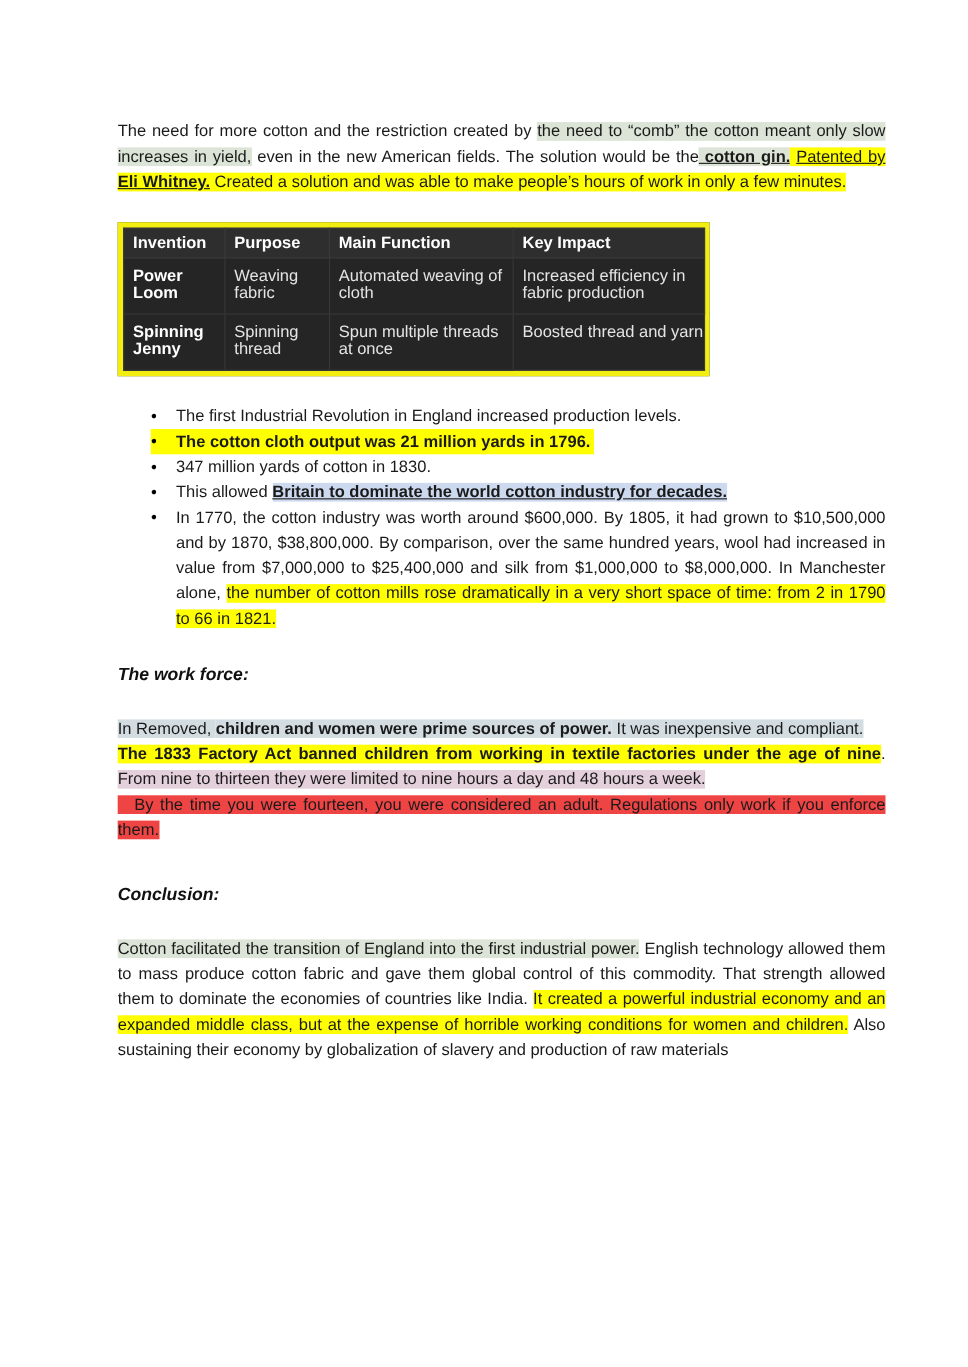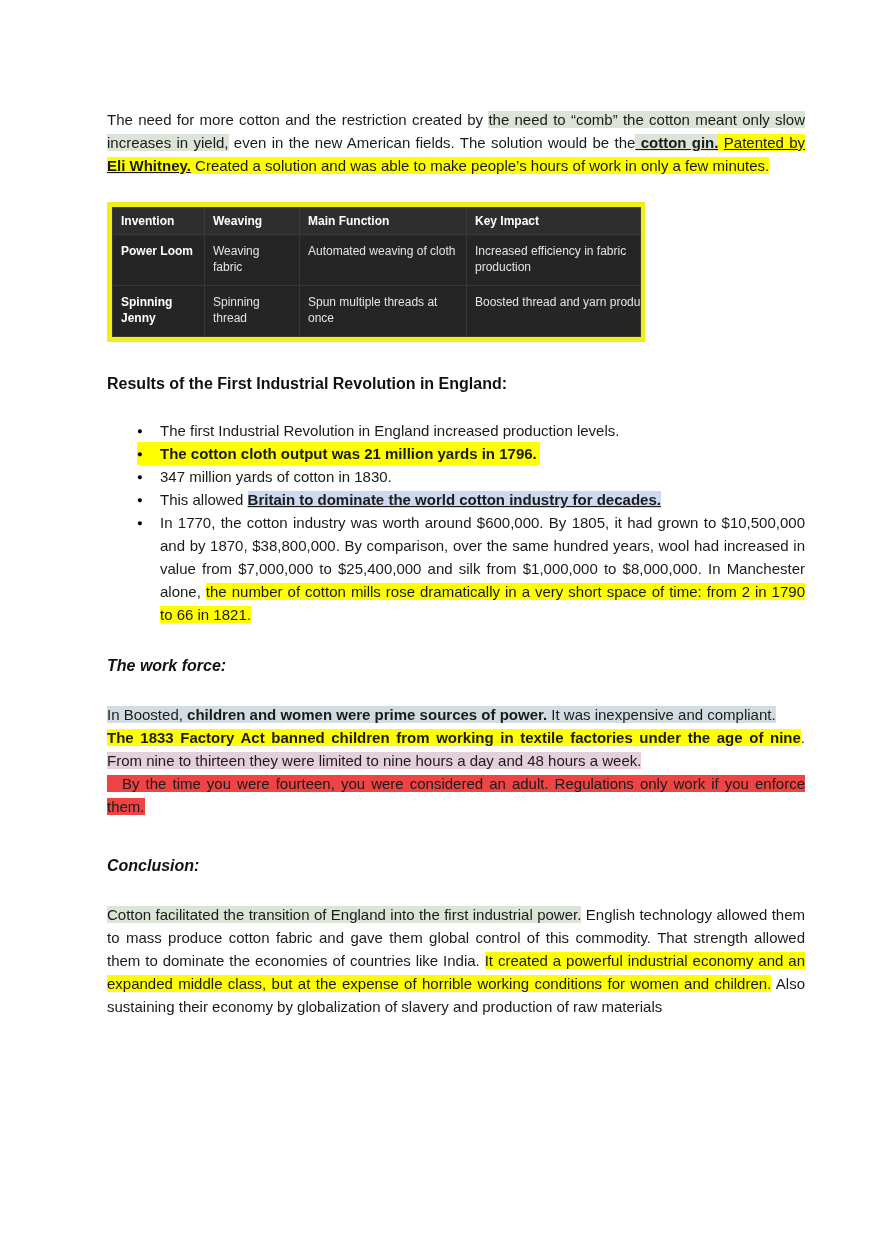--- a/index.html
+++ b/index.html
@@ -39,21 +39,21 @@
   .bullet.item-hl-yellow{background:#ffff00;width:fit-content;padding-right:3px;}
   .bullet.item-hl-yellow .btext{flex:0 0 auto;}
 
   
   .tablewrap{
     width:538px;box-sizing:border-box;border:5px solid #f2ee12;
     background:#262626;
   }
   table.inv{
     width:100%;border-collapse:collapse;table-layout:fixed;
-    font-size:12px;line-height:16px;color:#e4e4e4;border-radius:30px;
+    font-size:15px;line-height:16px;color:#e4e4e4;border-radius:30px;
   }
   table.inv th{
     background:#2e2e2e;color:#ffffff;font-weight:bold;text-align:left;
     padding:5px 8px;border:1px solid #3a3a3a;
   }
   table.inv td{
     background:#252525;padding:8px 8px 10px 8px;vertical-align:top;
     border:1px solid #383838;
   }
   table.inv td:first-child{font-weight:bold;color:#ffffff;}
@@ -71,21 +71,21 @@
     <table class="inv">
       <colgroup>
           <col class="c1">
           <col class="c2">
           <col class="c3">
           <col class="c4">
         </colgroup>
     <thead>
           <tr>
             <th>Invention</th>
-            <th>Weaving</th>
+            <th>Purpose</th>
             <th>Main Function</th>
             <th>Key Impact</th>
           </tr>
         </thead>
         <tbody>
           <tr>
             <td>Power Loom</td>
             <td>Weaving fabric</td>
             <td>Automated weaving of cloth</td>
             <td>Increased efficiency in fabric production</td>
@@ -93,21 +93,20 @@
           <tr class="r-spinning">
             <td>Spinning Jenny</td>
             <td>Spinning thread</td>
             <td>Spun multiple threads at once</td>
             <td>Boosted thread and yarn production</td>
           </tr>
         </tbody>
       </table>
   </div>
 
-  <h2 class="mt-heading">Results of the First Industrial Revolution in England:</h2>
 
   <div class="bullets mt-bullets">
       <div class="bullet">
         <span class="dot">●</span>
         <div class="btext"><span>The first Industrial Revolution in England increased production levels.</span></div>
       </div>
       <div class="bullet item-hl-yellow">
         <span class="dot">●</span>
         <div class="btext"><span class="bold">The cotton cloth output was 21 million yards in 1796.</span></div>
       </div>
@@ -120,21 +119,21 @@
         <div class="btext"><span>This allowed </span><span class="hl-blue bold underline">Britain to dominate the world cotton industry for decades.</span></div>
       </div>
       <div class="bullet">
         <span class="dot">●</span>
         <div class="btext"><span>In 1770, the cotton industry was worth around $600,000. By 1805, it had grown to $10,500,000 and by 1870, $38,800,000. By comparison, over the same hundred years, wool had increased in value from $7,000,000 to $25,400,000 and silk from $1,000,000 to $8,000,000. In Manchester alone, </span><span class="hl-yellow">the number of cotton mills rose dramatically in a very short space of time: from 2 in 1790 to 66 in 1821.</span></div>
       </div>
     </div>
 
   <h2 class="h-italic mt-wf">The work force:</h2>
 
-  <p class="mt-para"><span class="hl-cyan">In Boosted, </span><span class="hl-cyan bold">children and women were prime sources of power.</span><span class="hl-cyan"> It was inexpensive and compliant.</span></p>
+  <p class="mt-para"><span class="hl-cyan">In Removed, </span><span class="hl-cyan bold">children and women were prime sources of power.</span><span class="hl-cyan"> It was inexpensive and compliant.</span></p>
   <p><span class="hl-yellow bold">The 1833 Factory Act banned children from working in textile factories under the age of nine</span><span>. </span><span class="hl-purple">From nine to thirteen they were limited to nine hours a day and 48 hours a week.</span></p>
   <p><span class="hl-cream">By the time you were fourteen, you were considered an adult. Regulations only work if you enforce them.</span></p>
 
   <h2 class="h-italic mt-concl">Conclusion:</h2>
 
   <p class="mt-para"><span class="hl-green">Cotton facilitated the transition of England into the first industrial power.</span><span> English technology allowed them to mass produce cotton fabric and gave them global control of this commodity. That strength allowed them to dominate the economies of countries like India. </span><span class="hl-yellow">It created a powerful industrial economy and an expanded middle class, but at the expense of horrible working conditions for women and children.</span><span> Also sustaining their economy by globalization of slavery and production of raw materials</span></p>
 
 </div>
 
 </body></html>

